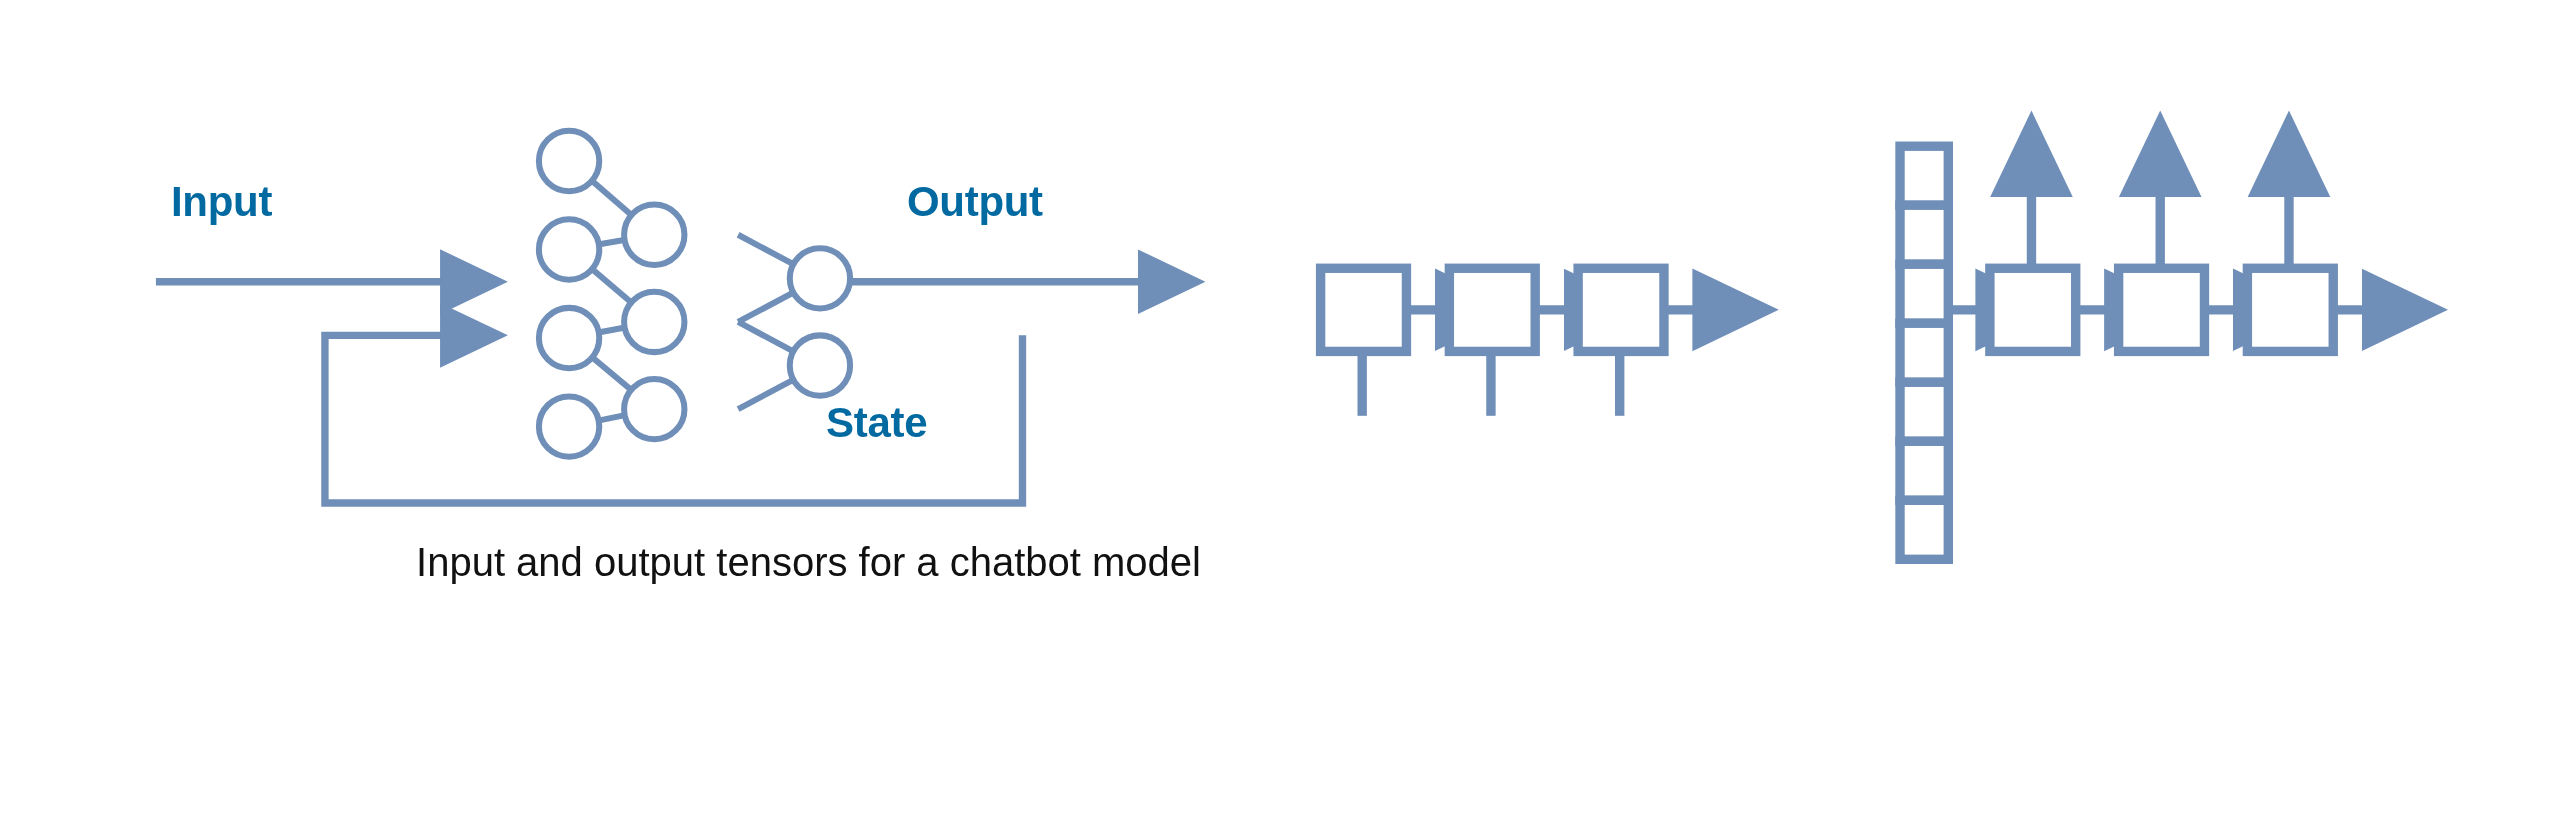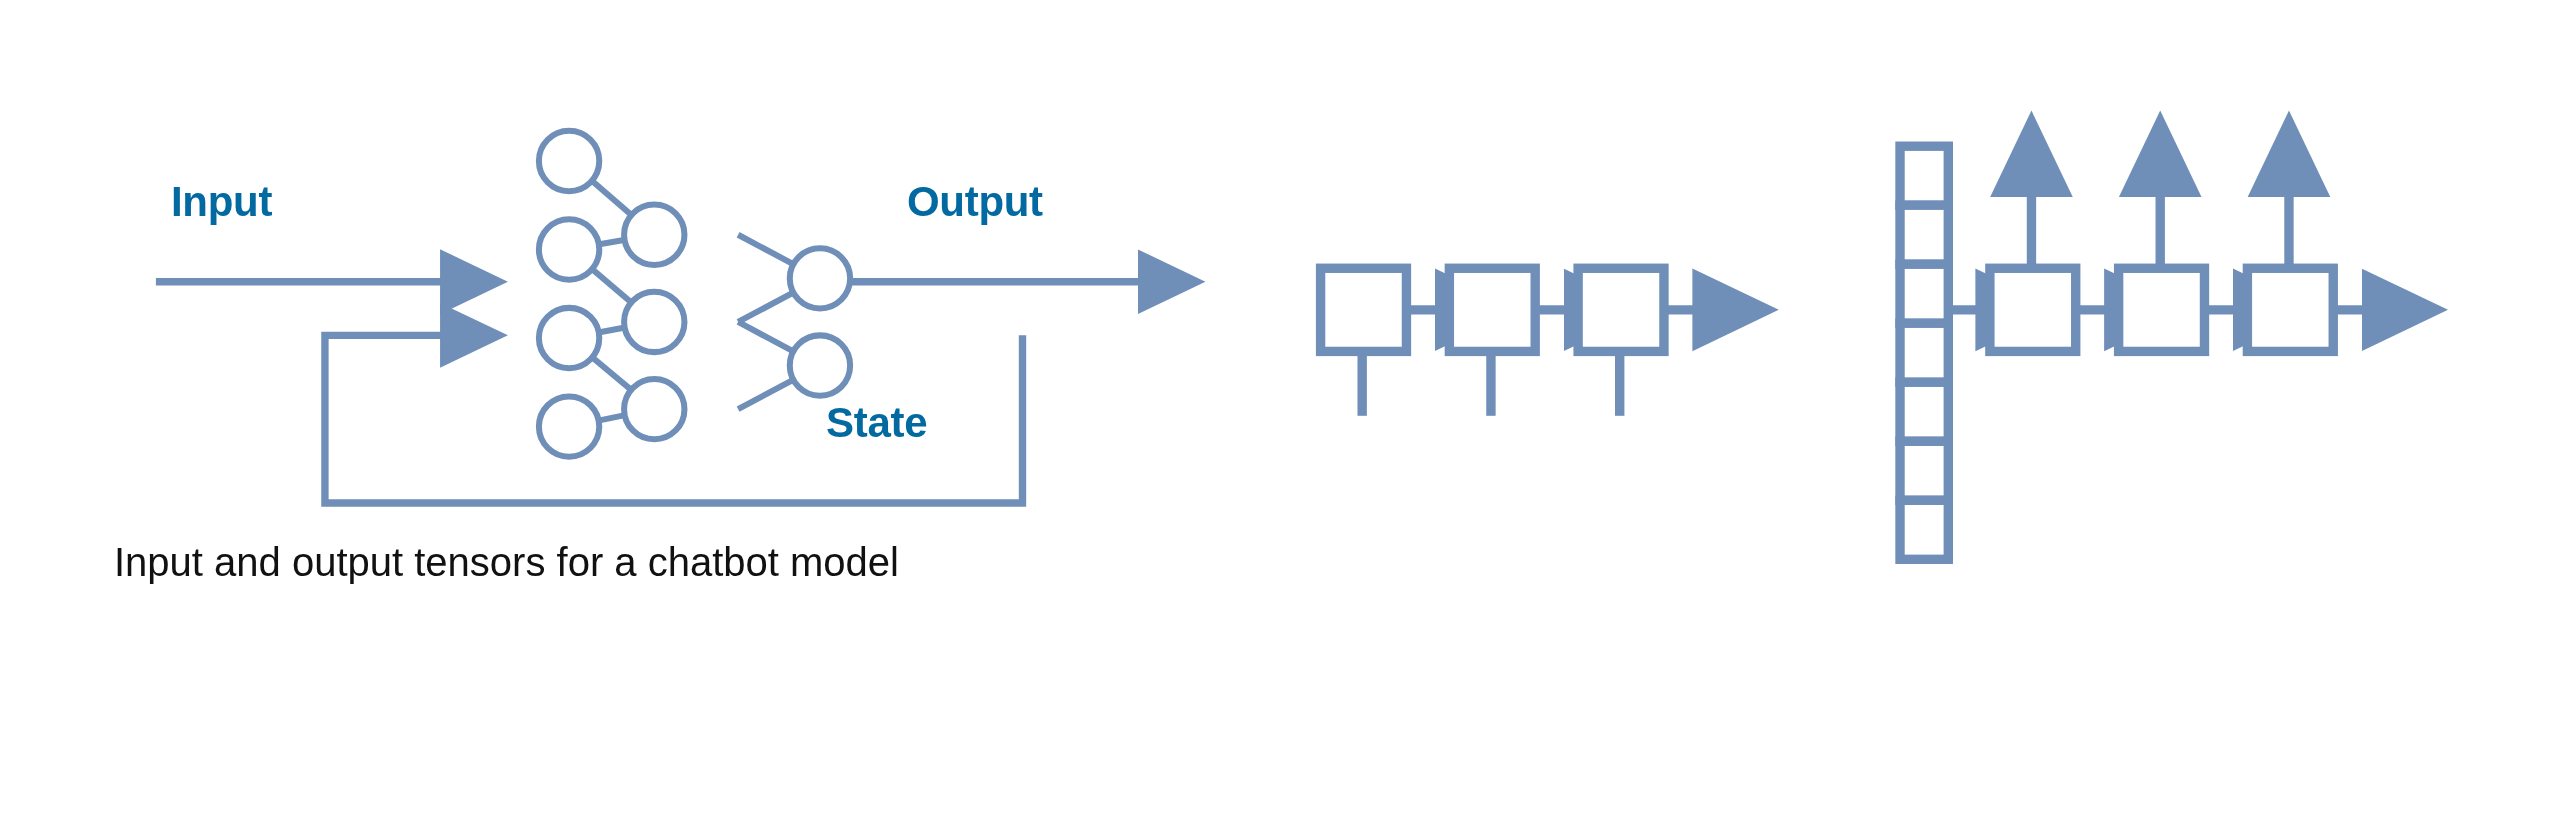--- a/index.html
+++ b/index.html
@@ -51,21 +51,21 @@
   }
   #label-input  { left: 171px; top: 178px; }
   #label-output { left: 907px; top: 178px; }
   #label-state  { left: 826px; top: 399px; }
 
   .caption {
     position: absolute;
     color: #111111;
     font-size: 40px;
     line-height: 1.28;
-    text-align: left;
+    text-align: right;
     font-weight: normal;
   }
   #caption-chatbot {
     left: 114px;
     top: 537px;
     width: 1087px;
   }
   #caption-seq2seq {
     left: 228px;
     top: 621px;

